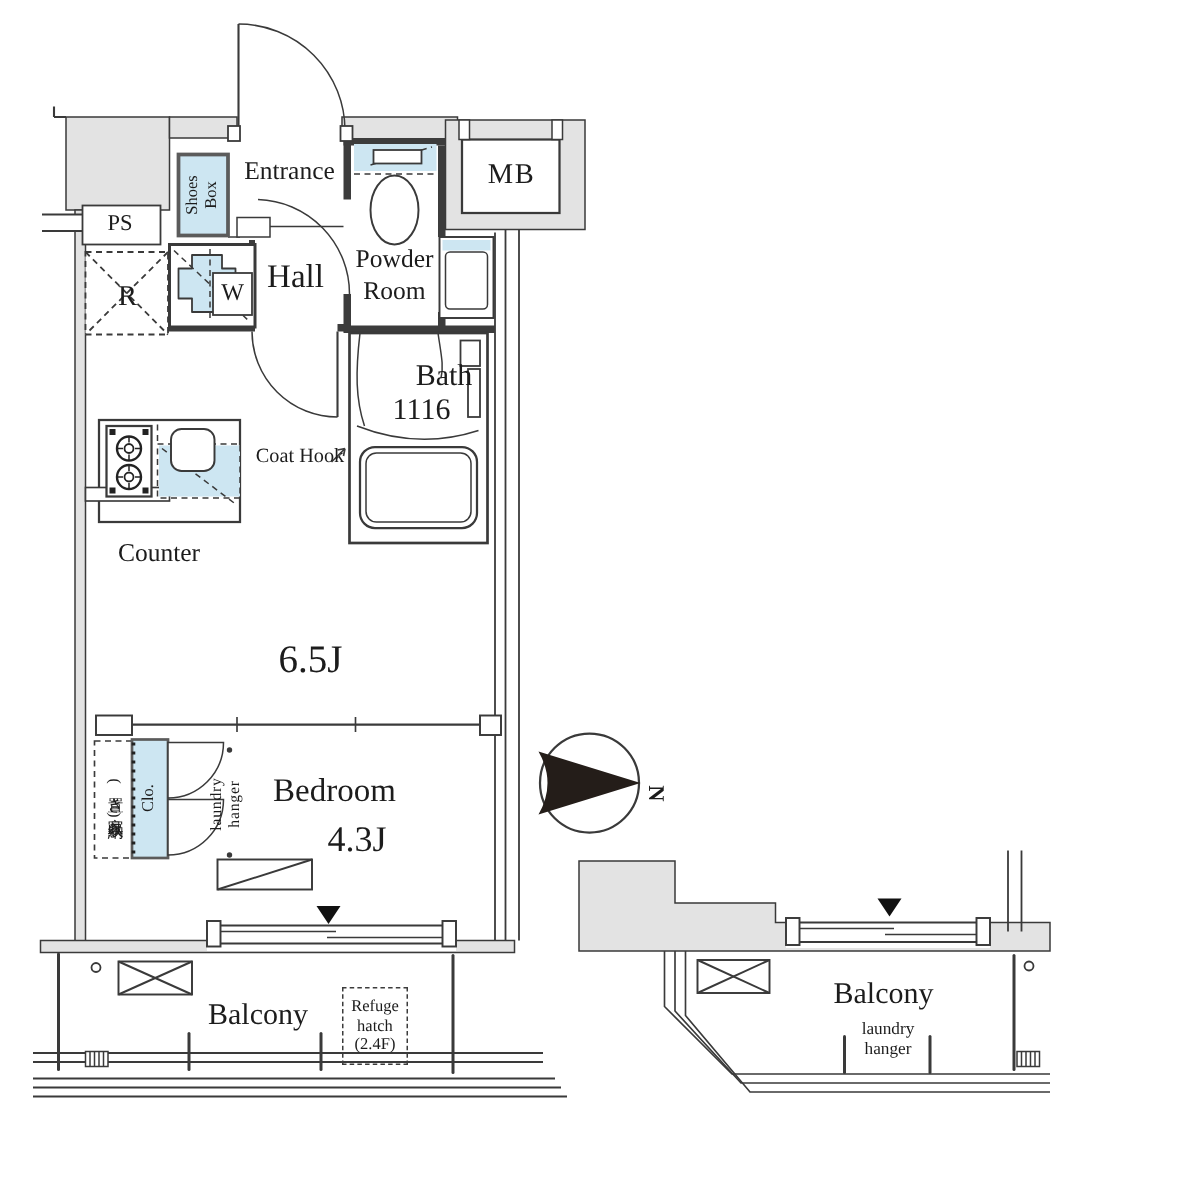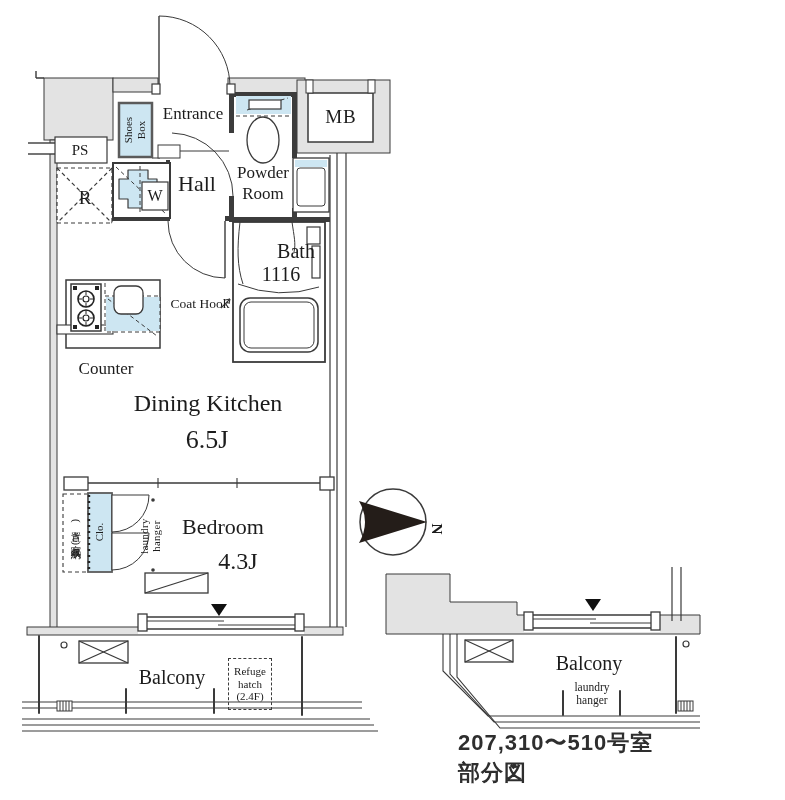--- a/index.html
+++ b/index.html
@@ -266,21 +266,20 @@
 <div class="lbl" style="left:281px;top:274px;font-size:20px;">1116</div>
 
 <div class="lbl rot" style="left:135px;top:130px;font-size:11px;line-height:13px;">
   <div>Shoes</div>
   <div>Box</div>
 </div>
 
 <div class="lbl" style="left:190px;top:304px;font-size:13.5px;padding-left:20px;">Coat Hook</div>
 <div class="lbl" style="left:106px;top:341px;font-size:17px;margin-top:28px;">Counter</div>
 
-<div class="lbl" style="left:208px;top:403px;font-size:24px;">Dining Kitchen</div>
 <div class="lbl" style="left:207px;top:440px;font-size:26px;">6.5J</div>
 
 <div class="lbl" style="left:223px;top:527px;font-size:22px;">Bedroom</div>
 <div class="lbl" style="left:238px;top:561px;font-size:24px;">4.3J</div>
 
 <div class="vjp" style="left:67px;top:494px;width:17px;height:78px;font-size:10.5px;">(置き家具収納)</div>
 <div class="lbl rot" style="left:99px;top:532px;font-size:11px;">Clo.</div>
 
 <div class="lbl rot" style="left:151px;top:536px;font-size:10.5px;line-height:12px;letter-spacing:0.5px;">
   <div>laundry</div>
@@ -296,15 +295,14 @@
 </div>
 
 <div class="lbl rot90" style="left:436px;top:529px;font-size:15px;font-weight:bold;">N</div>
 
 <div class="lbl" style="left:589px;top:663px;font-size:20px;">Balcony</div>
 <div class="lbl" style="left:592px;top:693px;font-size:11.5px;line-height:12.5px;">
   <div>laundry</div>
   <div>hanger</div>
 </div>
 
-<div class="caption" style="left:567px;top:758px;font-size:22px;">207,310〜510号室部分図</div>
 
 </div>
 
 </body></html>

